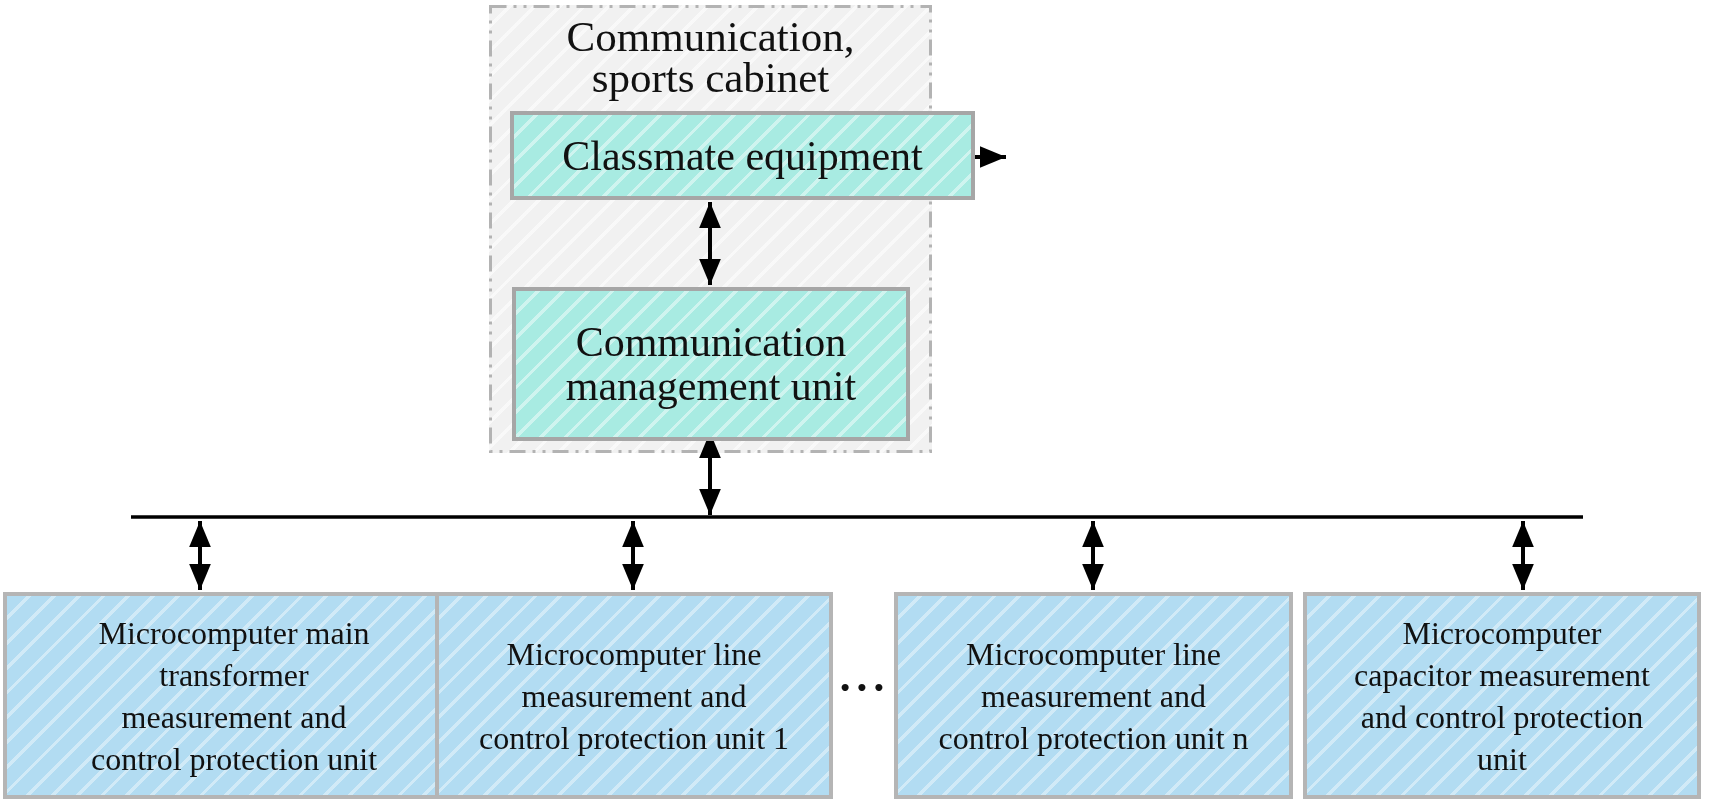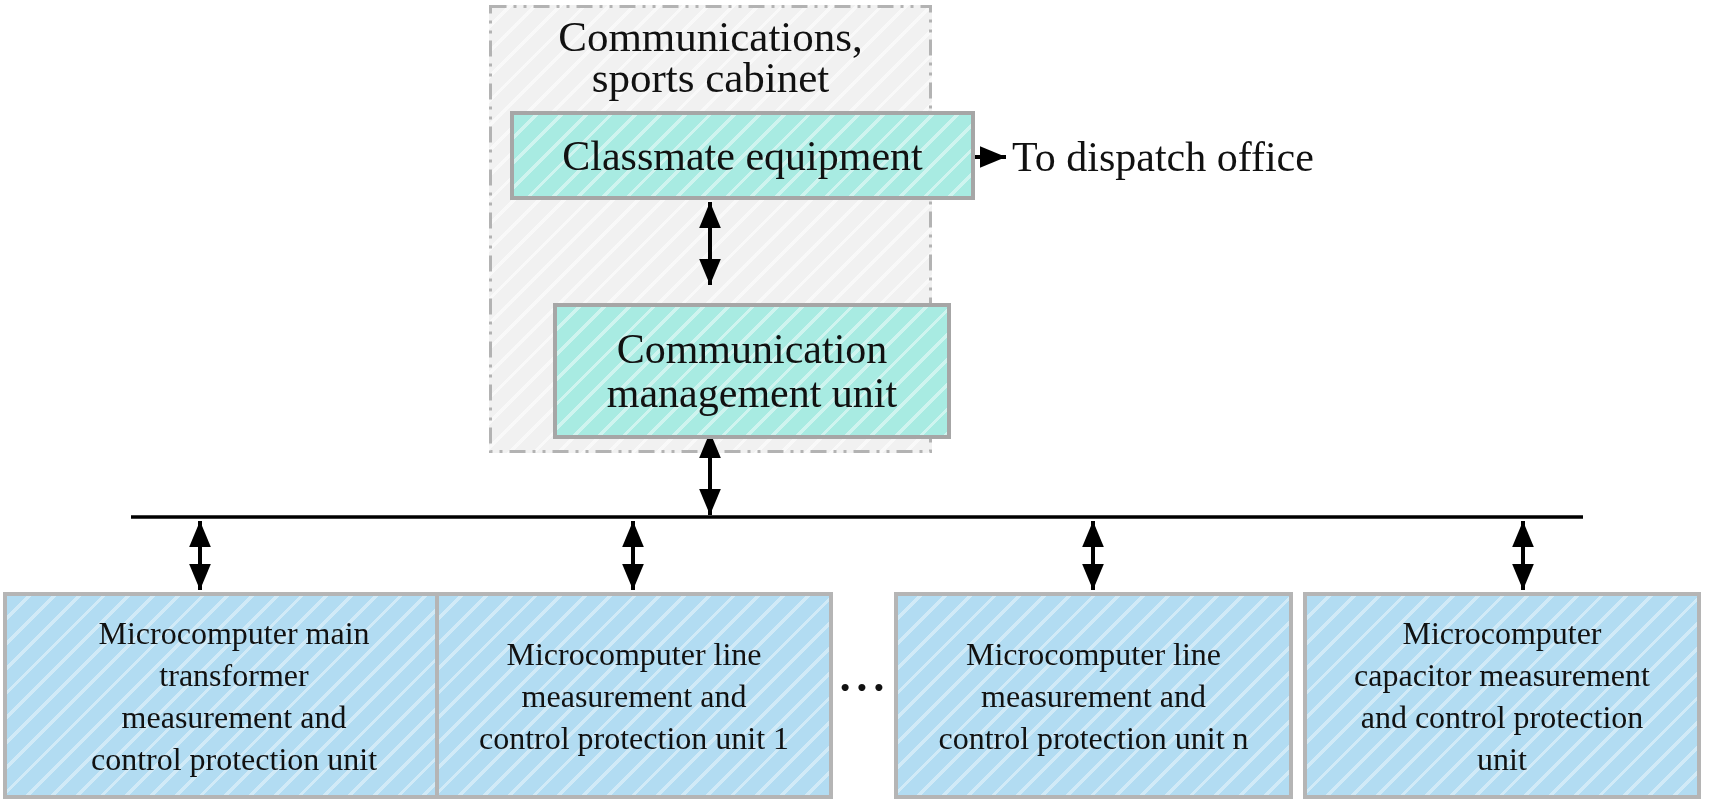--- a/index.html
+++ b/index.html
@@ -29,21 +29,21 @@
   .teal-box {
     background-color:var(--teal-fill,#a8ebe2);
     background-image:repeating-linear-gradient(135deg,
       rgba(255,255,255,0) 0px, rgba(255,255,255,0) 14px,
       rgba(255,255,255,0.45) 14px, rgba(255,255,255,0.45) 17.5px);
     border:4px solid var(--teal-border,#a6a6a6);
     box-sizing:border-box; z-index:3;
     font-size:42px; line-height:44px;
   }
   #classmate-box { left:510px; top:111px; width:465px; height:89px; }
-  #management-box { left:512px; top:303px; width:398px; height:136px;margin-left:41px; }
+  #management-box { left:512px; top:287px; width:398px; height:154px; }
   #dispatch-label {
     left:1012px; top:133px; font-size:42px; line-height:48px; z-index:3;
   }
   .unit-box {
     top:592px; height:207px;
     background-color:var(--blue-fill,#b2dcf2);
     background-image:repeating-linear-gradient(135deg,
       rgba(255,255,255,0) 0px, rgba(255,255,255,0) 14px,
       rgba(255,255,255,0.40) 14px, rgba(255,255,255,0.40) 17.5px);
     border:4px solid var(--blue-border,#b5b5b5);
@@ -61,33 +61,32 @@
   }
   #wires { left:0; top:0; z-index:2; pointer-events:none; }
 </style>
 </head>
 <body>
 
 <div id="canvas">
 
   <div class="abs" id="cabinet-fill"></div>
 
-  <div class="abs multiline" id="cabinet-title">Communications,
+  <div class="abs multiline" id="cabinet-title">Communication,
 sports cabinet</div>
 
   <div class="abs center-text teal-box" id="classmate-box">
     <span class="multiline">Classmate equipment</span>
   </div>
 
   <div class="abs center-text teal-box" id="management-box">
     <span class="multiline">Communication
 management unit</span>
   </div>
 
-  <div class="abs" id="dispatch-label">To dispatch office</div>
 
   <svg id="wires" class="abs" width="1728" height="803" viewBox="0 0 1728 803">
     <defs>
       <marker id="ah" viewBox="0 0 12 10" refX="12" refY="5" markerWidth="6.5" markerHeight="5.5" orient="auto-start-reverse">
         <path d="M0,0 L12,5 L0,10 Z" fill="#000000"></path>
       </marker>
     </defs>
 
     <rect x="490.5" y="6.5" width="440" height="445" fill="none" stroke="#b3b3b3" stroke-width="3" stroke-dasharray="16 7 3 7 3 7"></rect>
 

